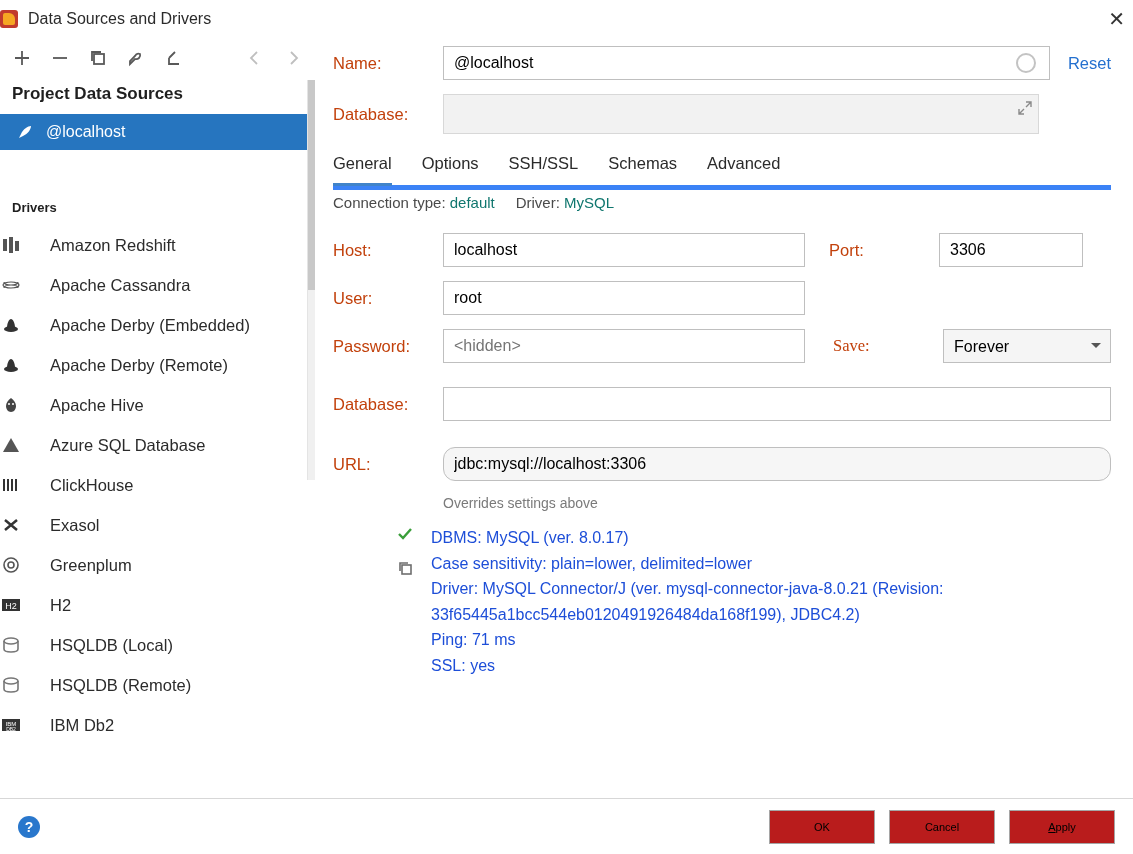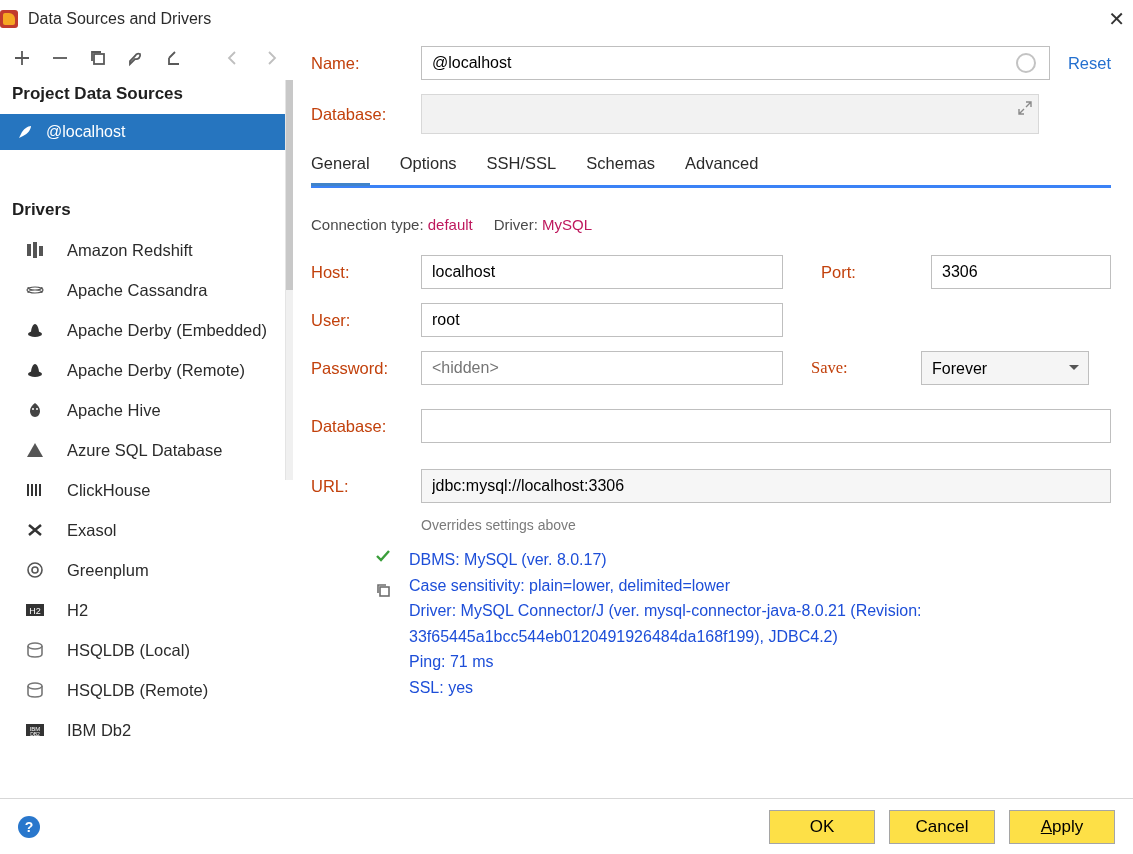--- a/index.html
+++ b/index.html
@@ -20,69 +20,69 @@
 .tb-icon svg { width: 18px; height: 18px; stroke: #595959; fill: none; stroke-width: 1.8; }
 .tb-icon.nav svg { stroke: #bfbfbf; }
 
 .section-header { font-weight: 600; font-size: 17px; padding: 4px 12px 10px; color: #1f1f1f; }
 .ds-list { }
 .ds-item { display: flex; align-items: center; height: 36px; padding: 0 16px; gap: 12px; font-size: 16px; cursor: pointer; }
 .ds-item.selected { background: #2675bf; color: #fff; }
 .ds-icon { width: 18px; display:flex; justify-content:center; }
 .ds-icon svg { fill: currentColor; width:16px; height:16px; }
 
-.drivers-header { font-weight: 600; font-size: 17px; padding: 14px 12px 10px; }
+.drivers-header { font-weight: 600; font-size: 13px; padding: 14px 12px 10px; }
 .drivers-list { overflow: hidden; }
-.driver-item { display: flex; align-items: center; height: 40px; padding: 0 24px; gap: 21px; font-size: 16.5px; cursor: pointer; color: #2b2b2b; }
+.driver-item { display: flex; align-items: center; height: 40px; padding: 0 0; gap: 28px; font-size: 16.5px; cursor: pointer; color: #2b2b2b; }
 .driver-ico { width: 22px; height: 18px; display:flex; align-items:center; justify-content:center; color:#555; }
 .driver-ico svg { width:20px; height:18px; }
 
 .scroll-indicator { position:absolute; right:0; top:42px; width:8px; height:400px; background:#f0f0f0; border-left:1px solid #e4e4e4; }
 .scroll-thumb { background:#c8c8c8; width:100%; height:210px; }
 
 .content { flex: 1; padding: 8px 22px 0 18px; position: relative; }
 .row { display: flex; align-items: center; margin-bottom: 14px; }
 .label { width: 110px; font-size: 16.5px; color: #c2410c; }
 .input { flex: 1; height: 34px; border: 1px solid #bfbfbf; padding: 0 10px; font-size: 16px; background:#fff; }
 .reset-link { color: #2470cf; font-size: 16.5px; margin-left: 18px; cursor: pointer; }
 .status-circle { width:20px; height:20px; border:2px solid #c3c3c3; border-radius:50%; margin-left:-34px; margin-right:14px; pointer-events:none; }
 
 .comment-box { flex:1; height:40px; border:1px solid #d8d8d8; background:#f2f2f2; position:relative; }
 .comment-expand { position:absolute; right:6px; top:6px; color:#8a8a8a; }
 
-.tabs { display:flex; gap:30px; border-bottom:3px solid #3b82f6; margin-top:14px; margin-bottom:28px; }
+.tabs { display:flex; gap:30px; border-bottom:5px solid #3b82f6; margin-top:14px; margin-bottom:4px; }
 .tab { padding: 6px 0 10px; font-size:16.5px; cursor:pointer; color:#2b2b2b; }
 .tab.active { border-bottom:3px solid #4083c9; margin-bottom:-1px; }
 
 .conn-row { font-size:15px; color:#4a4a4a; margin-bottom:22px; }
-.conn-row .link { color:#be185d; cursor:pointer; }
+.conn-row .link { color:#0f766e; cursor:pointer; }
 
 .form-row { display:flex; align-items:center; margin-bottom:14px; gap:0; }
 .form-row .label { width:110px; }
 .form-row .input { }
-.port-label { width:60px; text-align:left; margin-left:38px; }
-.port-input { width:180px; flex:none; }
+.port-label { width:60px; text-align:left; margin-left:24px; }
+.port-input { width:144px; flex:none; }
 .save-label { width:62px; margin-left:28px;font-family:Liberation Serif, serif; }
 .select { height:34px; border:1px solid #bfbfbf; background:#f5f5f5; padding:0 28px 0 10px; font-size:16px; width:168px; position:relative; appearance:none; }
 .select-wrap { position:relative; }
 .select-wrap::after { content:""; position:absolute; right:10px; top:14px; border:5px solid transparent; border-top-color:#555; pointer-events:none; }
 
 .url-note { font-size:14px; color:#7a7a7a; margin:2px 0 14px 110px; }
 
 .test-btn { height:36px; padding:0 20px; border:1px solid #a5a5a5; background:#efefef; font-size:16px; margin-left:110px; cursor:pointer; }
 
 .test-result { display:flex; margin-top:14px; margin-left:60px; gap:14px; }
 .result-icons { display:flex; flex-direction:column; gap:14px; width:24px; align-items:center; color:#6e6e6e; }
 .check-ico { color:#3a9e3a; }
 .result-text { font-size:16px; color:#1d4ed8; line-height:1.6; }
 
 .footer { position:absolute; bottom:0; left:0; right:0; height:56px; border-top:1px solid #d7d7d7; display:flex; align-items:center; padding:0 18px; gap:14px; background:#fff; }
 .footer .help-ico { width:22px; height:22px; border-radius:50%; background:#2977cc; color:#fff; display:flex; align-items:center; justify-content:center; font-size:14px; font-weight:bold; cursor:pointer; }
 .footer .spacer { flex:1; }
-.footer button { height:34px; width:106px; border:1px solid #a5a5a5; background:#fde047; font-size:17px; cursor:pointer; }
+.footer button { height:34px; width:106px; border:1px solid #a5a5a5; background:#b91c1c; font-size:11px; cursor:pointer; }
 .underline-letter { text-decoration: underline; }
 </style>
 </head>
 <body>
 
 <div class="titlebar">
   <div class="app-icon"></div>
   <div class="title">Data Sources and Drivers</div>
   <div class="close">✕</div>
 </div>
@@ -325,21 +325,21 @@
 
     <div style="height:10px"></div>
     <div class="form-row">
       <div class="label">Database:</div>
       <input class="input" value="" style="">
     </div>
 
     <div style="height:12px"></div>
     <div class="form-row">
       <div class="label">URL:</div>
-      <input class="input" style="background: rgb(246, 246, 246);" value="jdbc:mysql://localhost:3306">
+      <input class="input" style="background: rgb(246, 246, 246); border-radius: 12px;" value="jdbc:mysql://localhost:3306">
     </div>
     <div class="url-note">Overrides settings above</div>
 
 
     <div class="test-result">
       <div class="result-icons">
         <span class="check-ico"><svg width="18" height="18" viewBox="0 0 18 18" stroke="#3a9e3a" fill="none" stroke-width="2.4">
               <path d="M3 9l4 4 8-9"></path>
             </svg></span>
         <span><svg width="16" height="16" viewBox="0 0 16 16" stroke="#6e6e6e" fill="none" stroke-width="1.6">

